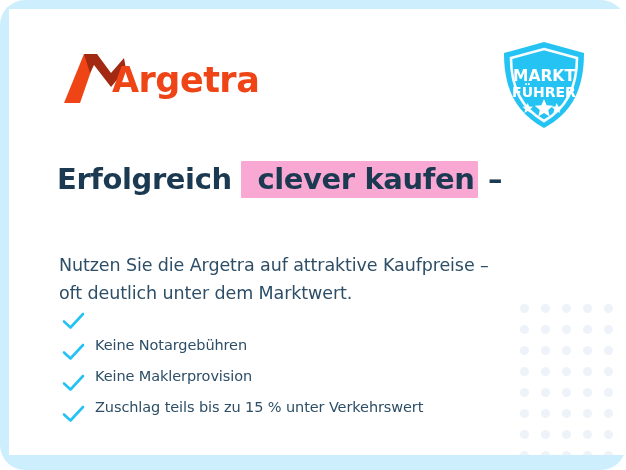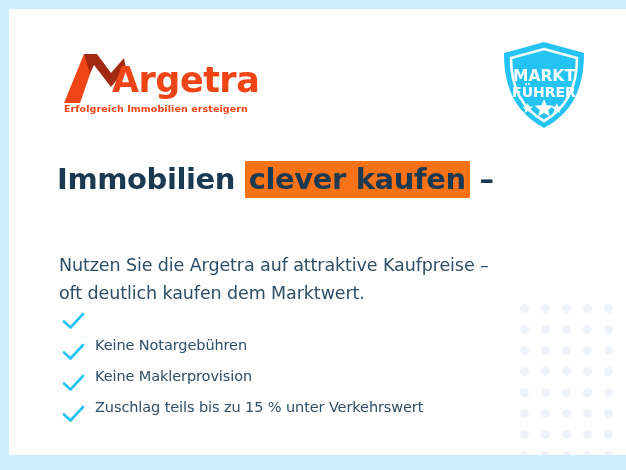--- a/index.html
+++ b/index.html
@@ -12,20 +12,21 @@
     font-family: "Liberation Sans", sans-serif;
   }
 
   #banner {
     position: relative;
     width: 626px;
     height: 470px;
     background: #cdeffd;   
     box-sizing: border-box;
     overflow: hidden;
+    border-radius: 25px;
   }
 
   
   #card {
     position: absolute;
     left: 9px;
     top: 9px;
     width: 617px;          
     height: 446px;
     background: #ffffff;
@@ -104,22 +105,22 @@
     top: 132px;
     width: 500px;
     font-family: "DejaVu Sans", sans-serif;
     font-size: 29px;
     font-weight: bold;
     line-height: 1.33;
     color: #1b3a52;
     letter-spacing: -0.4px;
   }
   #headline .hl {
-    background: #f97316;
-    padding: 1px 4px 2px 4px;
+    background: #f9a8d4;
+    padding: 1px 4px 2px 16px;
     border-radius: 1px;
   }
 
   
   #subheading {
     position: absolute;
     left: 50px;
     top: 224px;
     width: 520px;
     font-family: "DejaVu Sans", sans-serif;
@@ -209,42 +210,41 @@
         <div class="dot" style="left: 63px; top: 147px; background: rgb(238, 243, 249);"></div>
         <div class="dot" style="left: 84px; top: 147px; background: rgb(238, 243, 249);"></div>
       </div>
 
     <div id="logo">
       <svg id="logo-mark" viewBox="0 0 62 56">
         <polygon points="20,7 33,7 16,56 0,56" fill="#ef4416"></polygon>
         <polygon points="20,7 33,7 47,26 60,11 62,22 47,40 30,18 26,26" fill="#a32a12"></polygon>
       </svg>
       <div id="logo-word">Argetra</div>
-      <div id="logo-tagline">Erfolgreich Immobilien ersteigern</div>
     </div>
 
     <svg id="badge" viewBox="0 0 96 96">
       <path d="M48 5 L88 16 C88 52 76 76 48 91 C20 76 8 52 8 16 Z" fill="#25c3f3"></path>
       <path d="M48 12 L81 21 C81 50 71 71 48 84 C25 71 15 50 15 21 Z" fill="none" stroke="#ffffff" stroke-width="2.6" opacity="0.95"></path>
       <text x="48" y="44" text-anchor="middle" fill="#ffffff" font-family="DejaVu Sans, sans-serif" font-size="15.5" font-weight="bold" id="badge-l1">MARKT</text>
       <text x="48" y="60" text-anchor="middle" fill="#ffffff" font-family="DejaVu Sans, sans-serif" font-size="14" font-weight="bold" id="badge-l2">FÜHRER</text>
       <g fill="#ffffff">
         <polygon points="31,66 32.7,70 37,70.3 33.7,73.1 34.8,77.3 31,75 27.2,77.3 28.3,73.1 25,70.3 29.3,70" transform="scale(0.88) translate(5,9)"></polygon>
         <polygon points="48,62 50.6,68.2 57.3,68.7 52.2,73.1 53.8,79.6 48,76 42.2,79.6 43.8,73.1 38.7,68.7 45.4,68.2"></polygon>
         <polygon points="65,66 66.7,70 71,70.3 67.7,73.1 68.8,77.3 65,75 61.2,77.3 62.3,73.1 59,70.3 63.3,70" transform="scale(0.88) translate(4,9)"></polygon>
       </g>
     </svg>
 
     <h1 id="headline">
-      <span>Immobilien </span><span class="hl">clever kaufen</span><span> –</span><br>
+      <span>Erfolgreich </span><span class="hl">clever kaufen</span><span> –</span><br>
     </h1>
 
     <p id="subheading">
       <span>Nutzen Sie die Argetra auf attraktive Kaufpreise –</span><br>
-      <span>oft deutlich kaufen dem Marktwert.</span>
+      <span>oft deutlich unter dem Marktwert.</span>
     </p>
 
     <ul id="benefits">
         <li>
           <svg class="check" viewBox="0 0 26 20">
             <path d="M3 10.5 L9.5 16.5 L22 3" fill="none" stroke="#25c3f3" stroke-width="2.6" stroke-linecap="round" stroke-linejoin="round"></path>
           </svg>
           <span class="benefit-label">Keine Notargebühren</span>
         </li>
         <li>

